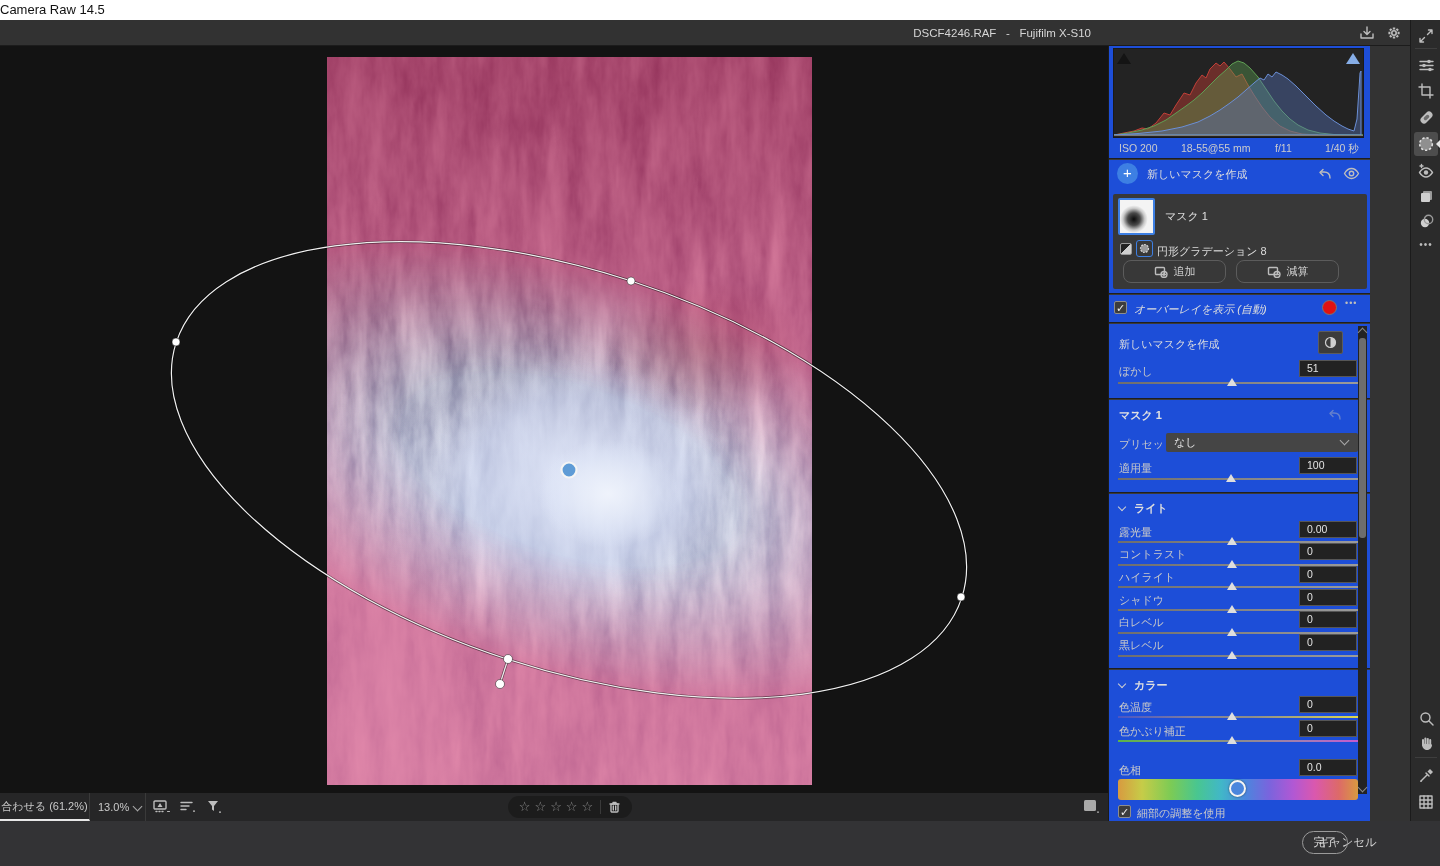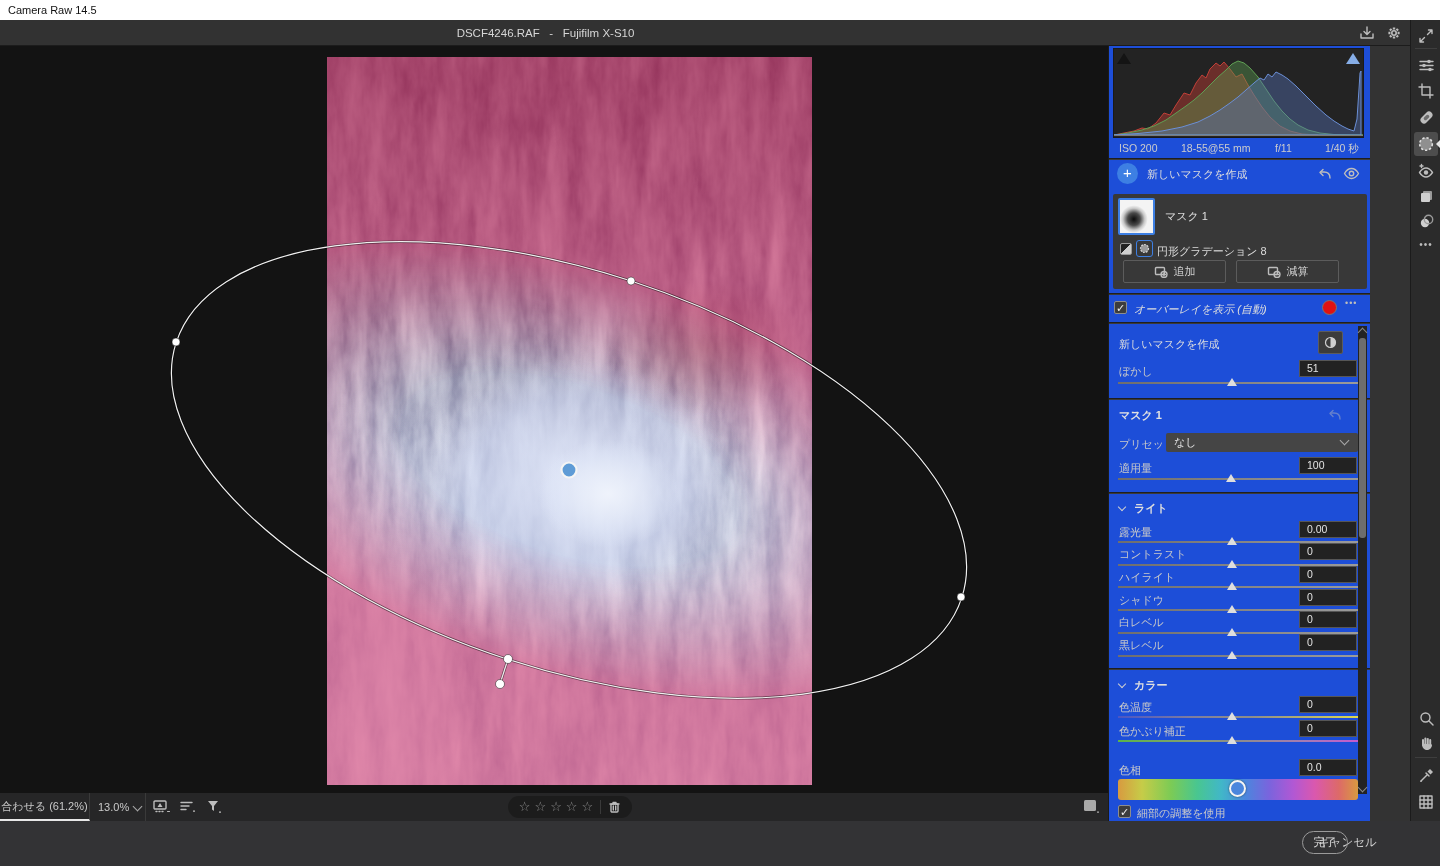--- a/index.html
+++ b/index.html
@@ -1,22 +1,22 @@
 <!DOCTYPE html>
 <html><head>
 <meta charset="utf-8">
 <style>
   * { margin:0; padding:0; box-sizing:border-box; font-family:"Liberation Sans", sans-serif; }
   html,body { width:1440px; height:866px; overflow:hidden; background:#333; }
   
   #titlebar { position:absolute; left:0; top:0; width:1440px; height:20px; background:#fff; color:#111;
-              font-size:11px; line-height:20px; padding-left:8px; }
+              font-size:13px; line-height:20px; }
   #appheader { position:absolute; left:0; top:20px; width:1440px; height:26px; background:#323232;
                border-bottom:1px solid #1c1c1c; color:#d6d6d6; font-size:11.5px; }
-  #appheader .fname { position:absolute; left:0; right:349px; top:0; height:26px; line-height:26px; text-align:center; }
+  #appheader .fname { position:absolute; left:0; right:349px; top:0; height:26px; line-height:26px; text-align:right; }
   .hicon { position:absolute; top:4px; width:18px; height:18px; cursor:pointer; }
   
   #canvas { position:absolute; left:0; top:46px; width:1148px; height:747px; background:#131313; overflow:hidden; }
   #photo { position:absolute; left:327px; top:11px; width:485px; height:728px;
            background:linear-gradient(180deg,#6e6880 0%,#8a87a3 35%,#9ea3c0 62%,#b2b6d0 100%); overflow:hidden; }
   #photo .tex { position:absolute; left:0; top:0; }
   #photo .branches { position:absolute; left:0; top:0; width:100%; height:100%;
      background:
        radial-gradient(90px 70px at 58% 60%, rgba(240,244,252,.95), rgba(225,232,248,.55) 55%, transparent 78%),
        radial-gradient(190px 150px at 52% 58%, rgba(228,234,250,.85), rgba(200,210,238,.45) 55%, transparent 80%),
@@ -84,21 +84,21 @@
   #newmaskrow { position:absolute; left:0; top:115px; width:262px; height:30px; }
   #plusbtn { position:absolute; left:8px; top:2px; width:21px; height:21px; border-radius:50%; background:#3d7fe3;
              color:#fff; font-size:15px; line-height:20px; text-align:center; cursor:pointer; }
   #maskbox { position:absolute; left:4px; top:148px; width:254px; height:95px; background:#383838; border-radius:2px; }
   #maskthumb { position:absolute; left:5px; top:4px; width:37px; height:37px; border:2px solid #3d7fe3; border-radius:2px;
                background:radial-gradient(closest-side at 42% 58%, #0b0b0b, #4a4a4a 45%, #c9c9c9 78%, #f4f4f4); cursor:pointer; }
   #comp-invert { position:absolute; left:7px; top:49px; width:12px; height:12px; border:1px solid #9a9a9a; border-radius:2px;
                  background:linear-gradient(135deg, #222 50%, #cfcfcf 50%); cursor:pointer; }
   #comp-icon { position:absolute; left:23px; top:46px; width:17px; height:17px; border:1.5px solid #3d7fe3; border-radius:3px;
                display:flex; align-items:center; justify-content:center; cursor:pointer; }
-  .maskbtn { position:absolute; top:66px; width:103px; height:23px; border:1px solid #5c5c5c; border-radius:2px; color:#cdcdcd;
+  .maskbtn { position:absolute; top:66px; width:103px; height:23px; border:1px solid #5c5c5c; border-radius:8px; color:#cdcdcd;
              font-size:11px; display:flex; align-items:center; justify-content:center; gap:6px; cursor:pointer; background:transparent; }
   
   #scrollbar { position:absolute; left:249px; top:280px; width:9px; height:468px; background:#232323; }
   #scrollthumb { position:absolute; left:1px; top:12px; width:7px; height:200px; background:#6d6d6d; border-radius:3px; }
   .sarrow { position:absolute; left:1px; width:7px; height:7px; border-right:1.5px solid #8a8a8a; border-bottom:1.5px solid #8a8a8a; }
   #huebar { position:absolute; left:9px; top:733px; width:240px; height:21px; border-radius:3px; cursor:pointer;
      background:linear-gradient(90deg,#d89a40 0%,#c6cc48 10%,#7ccb55 22%,#49c690 33%,#41b7c8 43%,#4b86dd 53%,#7a64dd 63%,#b158d4 73%,#da58ae 82%,#dd6a68 92%,#d89a40 100%); }
   #huethumb { position:absolute; left:111px; top:1px; width:17px; height:17px; border-radius:50%; background:#4b86dd;
               border:2.5px solid #f4f4f4; box-shadow:0 0 2px rgba(0,0,0,.6); }
   .ital { font-style:italic; }

